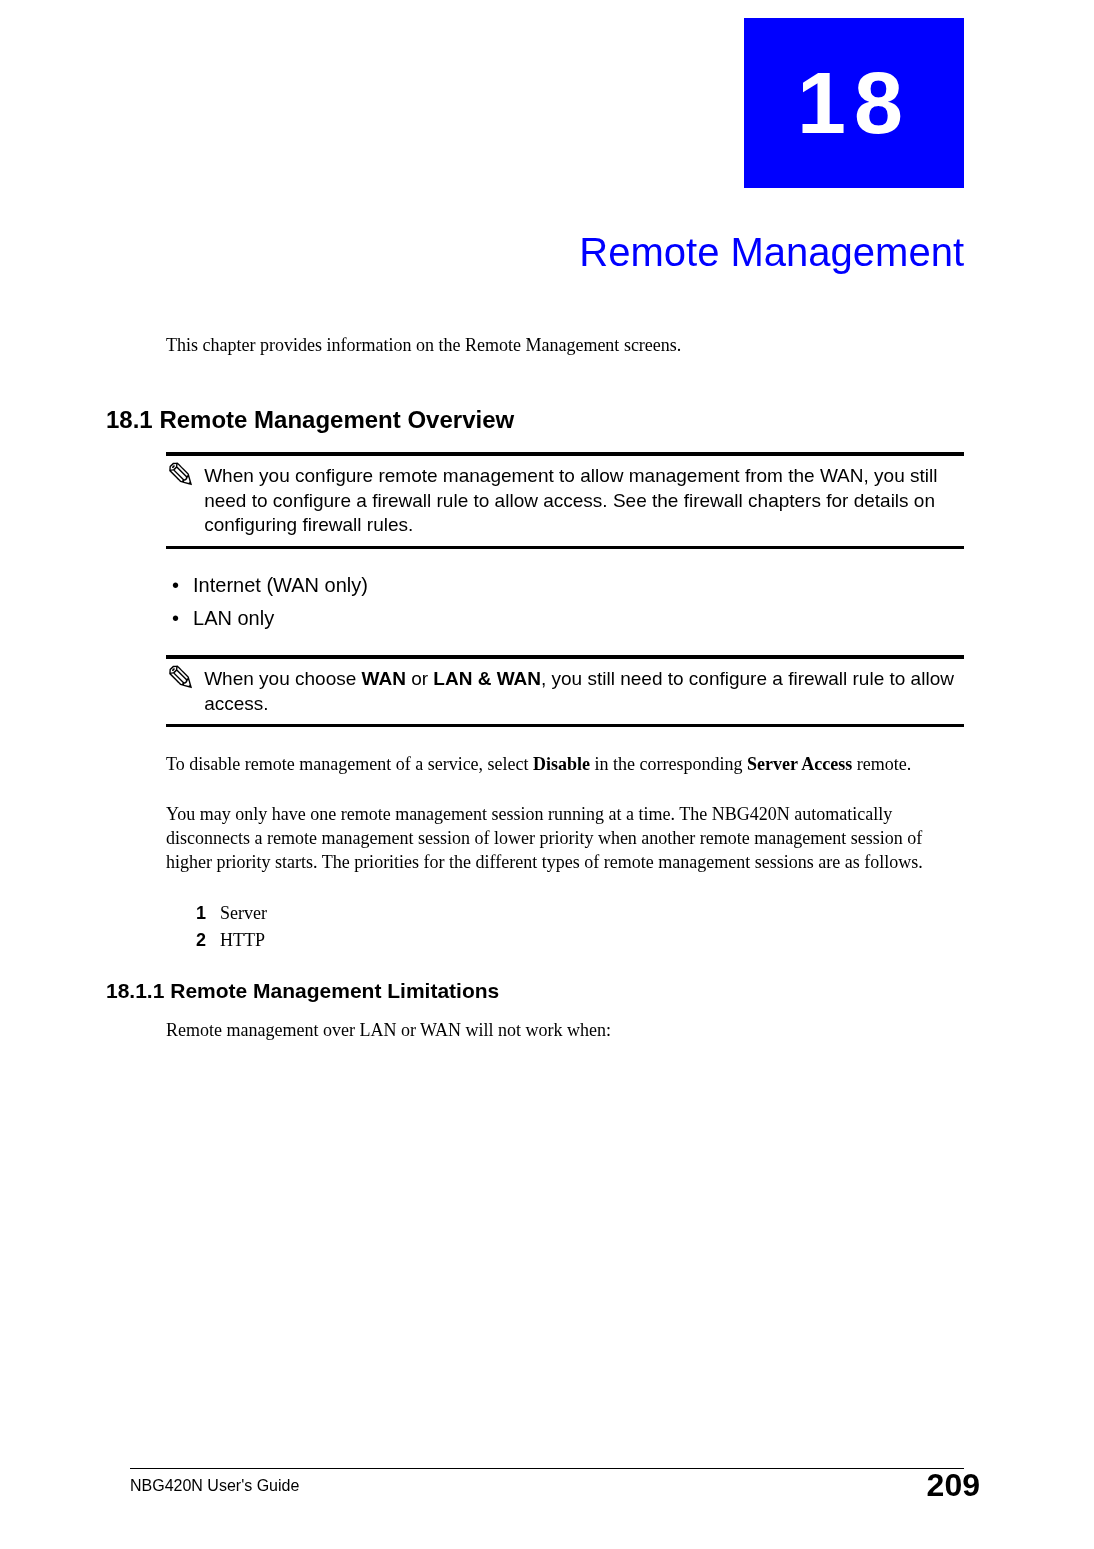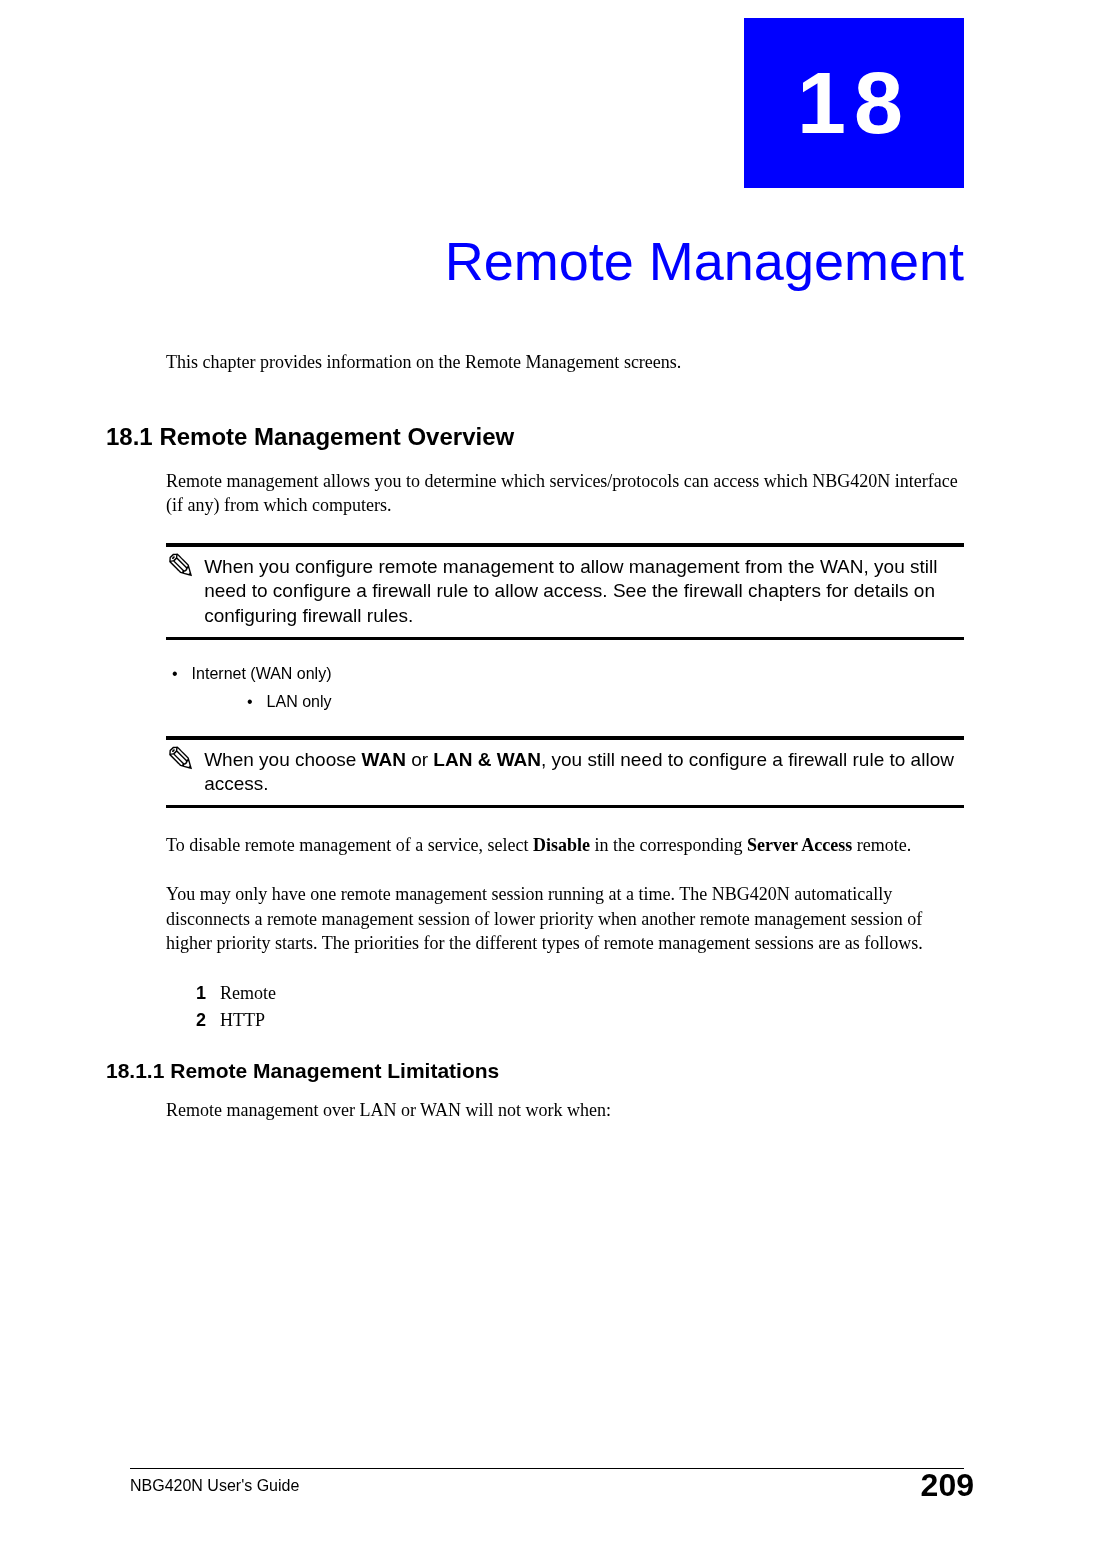--- a/index.html
+++ b/index.html
@@ -37,21 +37,21 @@
   .chapter-number {
     font-family: Arial, Helvetica, sans-serif;
     font-size: 88px;
     font-weight: bold;
     letter-spacing: 8px;
   }
   .chapter-title {
     margin-top: 200px;
     color: #0000ff;
     font-family: Arial, Helvetica, sans-serif;
-    font-size: 54px;
+    font-size: 40px;
     font-weight: normal;
     text-align: right;
     margin-bottom: 60px;
   }
   .chapter-intro {
     font-size: 18px;
     margin-left: 60px;
     margin-bottom: 50px;
   }
   .section-heading {
@@ -99,22 +99,21 @@
   }
   .note-text .bold {
     font-weight: bold;
   }
   .bullet-columns {
     margin-left: 60px;
     display: flex;
     gap: 40px;
     margin-bottom: 25px;
     font-family: Arial, Helvetica, sans-serif;
-    font-size: 16px;
-    text-align: right;
+    font-size: 20px;
   }
   .bullet-col {
     display: flex;
     flex-direction: column;
     gap: 10px;
   }
   .bullet-item::before {
     content: "•";
     margin-right: 14px;
     margin-left: 6px;
@@ -139,21 +138,21 @@
   .subsection-heading {
     font-family: Arial, Helvetica, sans-serif;
     font-size: 21px;
     font-weight: bold;
     margin-bottom: 15px;
   }
   .footer {
     position: absolute;
     bottom: 45px;
     left: 130px;
-    right: 120px;
+    right: 114px;
     display: flex;
     justify-content: space-between;
     align-items: center;
     font-size: 16px;
   }
   .footer-guide {
     font-family: Arial, Helvetica, sans-serif;
   }
   .footer-page {
     font-family: Liberation Sans, sans-serif;
@@ -176,21 +175,20 @@
 
   <div class="chapter-box">
     <span class="chapter-number">18</span>
   </div>
 
   <h1 class="chapter-title">Remote Management</h1>
 
   <p class="chapter-intro">This chapter provides information on the Remote Management screens.</p>
 
   <h2 class="section-heading">18.1  Remote Management Overview</h2>
-  <p class="section-body">Remote management allows you to determine which services/protocols can access which NBG420N interface (if any) from which computers.</p>
 
   <div class="note-block">
     <hr class="note-rule">
     <div class="note-content">
       <span class="note-icon">✎</span>
       <span class="note-text">When you configure remote management to allow management from the WAN, you still need to configure a firewall rule to allow access. See the firewall chapters for details on configuring firewall rules.</span>
     </div>
     <hr class="note-rule-thin">
   </div>
 
@@ -215,21 +213,21 @@
 
   <p class="section-body">
     <span>To disable remote management of a service, select </span><span class="inline-bold">Disable</span><span> in the corresponding </span><span class="inline-bold">Server Access</span><span> remote.</span>
   </p>
 
   <p class="section-body">You may only have one remote management session running at a time. The NBG420N automatically disconnects a remote management session of lower priority when another remote management session of higher priority starts. The priorities for the different types of remote management sessions are as follows.</p>
 
   <div class="ordered-list">
     <div>
       <span class="list-num">1</span>
-      <span>Remote</span>
+      <span>Server</span>
     </div>
     <div>
       <span class="list-num">2</span>
       <span>HTTP</span>
     </div>
   </div>
 
   <h3 class="subsection-heading">18.1.1  Remote Management Limitations</h3>
   <p class="section-body">Remote management over LAN or WAN will not work when:</p>
 

